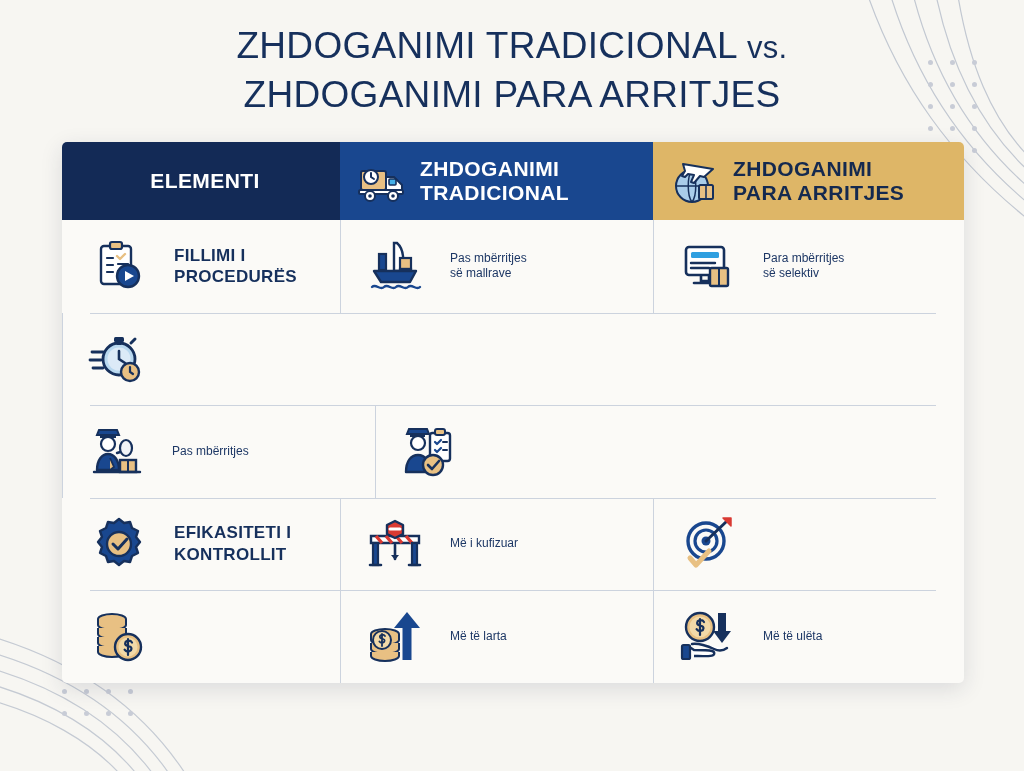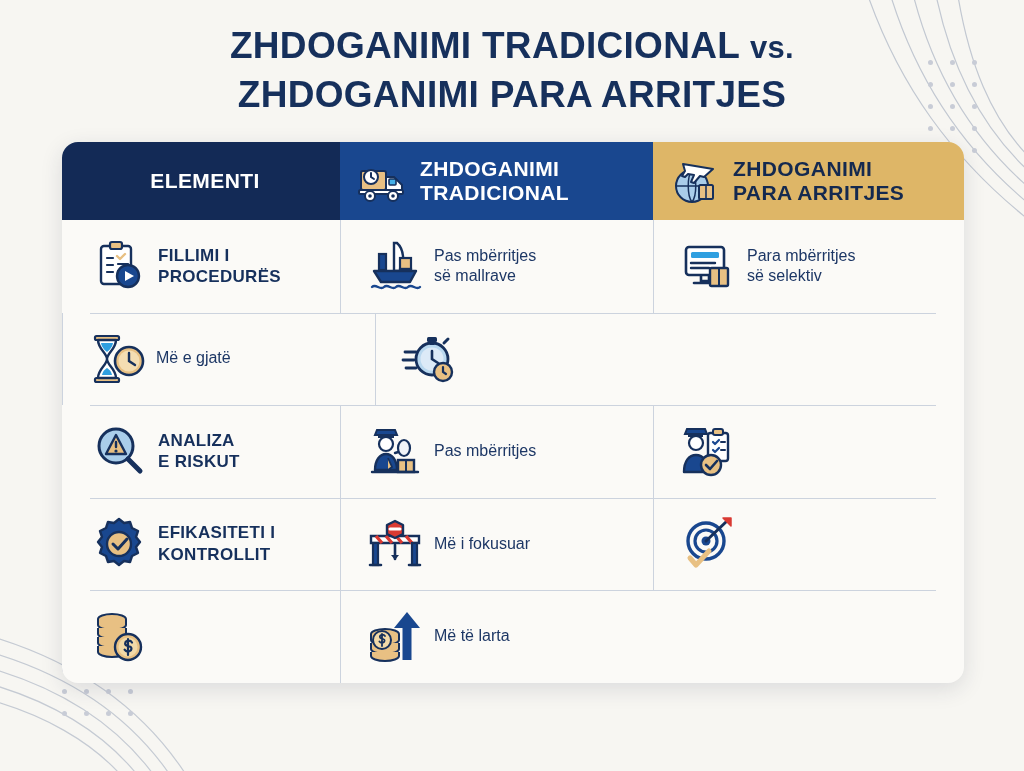--- a/index.html
+++ b/index.html
@@ -46,37 +46,37 @@
 
   
   .title-wrap {
     position: absolute;
     top: 22px; left: 0; right: 0;
     text-align: center;
     z-index: 2;
   }
   .title-line {
     font-size: 37px;
-    font-weight: 700;
+    font-weight: 400;
     letter-spacing: 0.3px;
     color: #16305c;
     line-height: 1.32;
     white-space: pre;
   }
   .title-line .vs {
     font-size: 31px;
     text-transform: lowercase;
   }
 
   
   .card {
     position: absolute;
     left: 62px; top: 142px;
     width: 902px; height: 541px;
-    border-radius: 16px;
+    border-radius: 5px;
     background: #fbfaf7;
     box-shadow: 0 6px 22px rgba(30, 40, 70, 0.13);
     overflow: hidden;
     z-index: 1;
     display: flex;
     flex-direction: column;
   }
 
   
   .thead { display: flex; height: 78px; flex: 0 0 78px; }
@@ -122,21 +122,21 @@
   .trow + .trow::before {
     content: "";
     position: absolute;
     left: 28px; right: 28px; top: 0;
     height: 1px;
     background: #ccd3de;
   }
   .td {
     display: flex;
     align-items: center;
-    gap: 10px;
+    gap: 26px;
     padding: 0 6px;
     position: relative;
   }
   .td-elementi { width: 278px; padding-left: 28px; }
   .td-tradicional { width: 313px; padding-left: 26px; }
   .td-para { flex: 1; padding-left: 26px; }
 
   .td-tradicional::before,
   .td-para::before {
     content: "";
@@ -151,21 +151,21 @@
 
   .label-text {
     font-size: 17px;
     font-weight: 700;
     line-height: 1.28;
     letter-spacing: 0.3px;
     color: #16305c;
     white-space: pre-line;
   }
   .value-text {
-    font-size: 16px;
+    font-size: 12px;
     font-weight: 400;
     line-height: 1.3;
     color: #1d3765;
     white-space: pre-line;
   }
 </style>
 </head>
 <body>
 
 <div class="bg-deco">
@@ -310,66 +310,38 @@
             <rect x="31" y="31" width="18" height="18" rx="1.5" fill="#e8c083" stroke="#16305c" stroke-width="2.4"></rect>
             <path d="M40 31v18" stroke="#16305c" stroke-width="2"></path>
           </svg>
         </span>
         <span class="value-text">Para mbërritjes
 së selektiv</span>
       </div>
     </div>
 
     <div class="trow">
-      <div class="td td-tradicional">
-        <span class="cell-icon">
-          <svg viewBox="0 0 58 58" xmlns="http://www.w3.org/2000/svg">
-            <rect x="7" y="6" width="24" height="4" rx="1.5" fill="#e8c083" stroke="#16305c" stroke-width="2.2"></rect>
-            <rect x="7" y="48" width="24" height="4" rx="1.5" fill="#e8c083" stroke="#16305c" stroke-width="2.2"></rect>
-            <path d="M10 10h18c0 9-9 13-9 19 0 6 9 10 9 19H10c0-9 9-13 9-19 0-6-9-10-9-19z" fill="#fff" stroke="#16305c" stroke-width="2.4" stroke-linejoin="round"></path>
-            <path d="M13 13h12c-.5 5-6 9-6 9s-5.5-4-6-9z" fill="#2f9fe0"></path>
-            <path d="M14 45h10c-1-5-5-7-5-7s-4 2-5 7z" fill="#2f9fe0"></path>
-            <circle cx="41" cy="31" r="14" fill="#e8c083" stroke="#16305c" stroke-width="2.6"></circle>
-            <circle cx="41" cy="31" r="10.5" fill="#f4ddb2"></circle>
-            <path d="M41 23v8l6 4" stroke="#16305c" stroke-width="2.4" fill="none" stroke-linecap="round"></path>
-          </svg>
-        </span>
-        <span class="value-text">Më e gjatë</span>
-      </div>
       <div class="td td-para">
         <span class="cell-icon">
           <svg viewBox="0 0 58 58" xmlns="http://www.w3.org/2000/svg">
             <circle cx="31" cy="29" r="16" fill="#b9d8ef" stroke="#16305c" stroke-width="2.8"></circle>
             <circle cx="31" cy="29" r="11.5" fill="#dceaf7"></circle>
             <rect x="26" y="7" width="10" height="5" rx="1.5" fill="#16305c"></rect>
             <rect x="28.5" y="11" width="5" height="4" fill="#16305c"></rect>
             <path d="M43 13l4-4" stroke="#16305c" stroke-width="3" stroke-linecap="round"></path>
             <path d="M31 21v8l6 4" stroke="#16305c" stroke-width="2.6" fill="none" stroke-linecap="round"></path>
             <path d="M4 22h11M2 30h11M5 38h10" stroke="#16305c" stroke-width="2.8" stroke-linecap="round"></path>
             <circle cx="42" cy="42" r="9" fill="#e8c083" stroke="#16305c" stroke-width="2.4"></circle>
             <path d="M42 37v5l3 2" stroke="#16305c" stroke-width="2.2" fill="none" stroke-linecap="round"></path>
           </svg>
         </span>
       </div>
     </div>
 
     <div class="trow">
-      <div class="td td-elementi">
-        <span class="cell-icon">
-          <svg viewBox="0 0 58 58" xmlns="http://www.w3.org/2000/svg">
-            <circle cx="26" cy="24" r="17" fill="#a9cdea" stroke="#16305c" stroke-width="3"></circle>
-            <path d="M26 13l10 19H16z" fill="#e8c083" stroke="#16305c" stroke-width="2.4" stroke-linejoin="round"></path>
-            <path d="M26 20v5" stroke="#16305c" stroke-width="2.4" stroke-linecap="round"></path>
-            <circle cx="26" cy="29" r="1.6" fill="#16305c"></circle>
-            <path d="M38 37l12 12" stroke="#16305c" stroke-width="5" stroke-linecap="round"></path>
-          </svg>
-        </span>
-        <span class="label-text">ANALIZA
-E RISKUT</span>
-      </div>
       <div class="td td-tradicional">
         <span class="cell-icon">
           <svg viewBox="0 0 58 58" xmlns="http://www.w3.org/2000/svg">
             <path d="M11 8h18l2 5H9z" fill="#19478f" stroke="#16305c" stroke-width="2"></path>
             <path d="M12 13h16v3H12z" fill="#16305c"></path>
             <circle cx="20" cy="22" r="7" fill="#fff" stroke="#16305c" stroke-width="2.2"></circle>
             <path d="M9 48c0-10 5-16 11-16s11 6 11 16z" fill="#19478f" stroke="#16305c" stroke-width="2.4" stroke-linejoin="round"></path>
             <path d="M22 36l4 9-4 3" fill="#e8c083" stroke="#16305c" stroke-width="1.8"></path>
             <path d="M29 31l10-3" stroke="#16305c" stroke-width="2.4" stroke-linecap="round"></path>
             <ellipse cx="38" cy="26" rx="6" ry="8" fill="#f0f3f7" stroke="#16305c" stroke-width="2.2"></ellipse>
@@ -417,21 +389,21 @@
             <path d="M10 21l6 7M20 21l6 7M30 21l6 7M40 21l6 7" stroke="#d93a33" stroke-width="3.4"></path>
             <rect x="7" y="28" width="5" height="22" fill="#19478f" stroke="#16305c" stroke-width="2.2"></rect>
             <rect x="46" y="28" width="5" height="22" fill="#19478f" stroke="#16305c" stroke-width="2.2"></rect>
             <path d="M4 50h11M43 50h11" stroke="#16305c" stroke-width="2.6" stroke-linecap="round"></path>
             <path d="M29 6l8 4v9l-8 4-8-4v-9z" fill="#d93a33" stroke="#16305c" stroke-width="2.4" stroke-linejoin="round"></path>
             <path d="M24 14h10" stroke="#fff" stroke-width="3" stroke-linecap="round"></path>
             <path d="M29 30v14" stroke="#16305c" stroke-width="2.6" stroke-linecap="round"></path>
             <path d="M25 40l4 5 4-5z" fill="#16305c"></path>
           </svg>
         </span>
-        <span class="value-text">Më i fokusuar</span>
+        <span class="value-text">Më i kufizuar</span>
       </div>
       <div class="td td-para">
         <span class="cell-icon">
           <svg viewBox="0 0 58 58" xmlns="http://www.w3.org/2000/svg">
             <circle cx="27" cy="26" r="18" fill="none" stroke="#19478f" stroke-width="3.4"></circle>
             <circle cx="27" cy="26" r="11" fill="none" stroke="#19478f" stroke-width="3.2"></circle>
             <circle cx="27" cy="26" r="4.5" fill="#19478f"></circle>
             <path d="M27 26L48 6" stroke="#16305c" stroke-width="3" stroke-linecap="round"></path>
             <path d="M44 3l8 0 0 8z" fill="#d93a33" stroke="#d93a33" stroke-width="1.5" stroke-linejoin="round"></path>
             <path d="M11 43l6 7 13-14" stroke="#e8c083" stroke-width="5" fill="none" stroke-linecap="round" stroke-linejoin="round"></path>
@@ -467,16 +439,31 @@
               <path d="M5 44v4c0 2.8 6.3 5 14 5s14-2.2 14-5v-4"></path>
             </g>
             <circle cx="16" cy="32" r="9" fill="#f2d9a8" stroke="#16305c" stroke-width="2"></circle>
             <path d="M16 26v12M19 28c-.8-1.2-2.3-1.6-3.6-1.2-2 .6-2.1 3-.2 3.6l2 .6c2 .6 1.8 3-.2 3.6-1.3.4-2.8 0-3.6-1.2" stroke="#16305c" stroke-width="1.8" fill="none" stroke-linecap="round"></path>
             <path d="M41 52V17" stroke="#19478f" stroke-width="9" stroke-linecap="butt"></path>
             <path d="M41 4l13 16H28z" fill="#19478f"></path>
           </svg>
         </span>
         <span class="value-text">Më të larta</span>
       </div>
+      <div class="td td-para">
+        <span class="cell-icon">
+          <svg viewBox="0 0 58 58" xmlns="http://www.w3.org/2000/svg">
+            <circle cx="21" cy="19" r="14" fill="#e8c083" stroke="#16305c" stroke-width="2.4"></circle>
+            <circle cx="21" cy="19" r="10.5" fill="#f2d9a8"></circle>
+            <path d="M21 11v16M25 14c-1-1.6-3-2.2-4.8-1.6-2.6.8-2.8 4-.2 4.8l2.6.8c2.6.8 2.4 4-.2 4.8-1.8.6-3.8 0-4.8-1.6" stroke="#16305c" stroke-width="2.2" fill="none" stroke-linecap="round"></path>
+            <path d="M43 5v20" stroke="#16305c" stroke-width="8" stroke-linecap="butt"></path>
+            <path d="M43 35l-9-12h18z" fill="#16305c"></path>
+            <path d="M5 40h7l3 2c7 0 14 0 18 1 3 .6 3 4 0 4.6-5 1-14 .4-18 .4" fill="#fff" stroke="#16305c" stroke-width="2.4" stroke-linejoin="round"></path>
+            <path d="M13 36c6-1 16 2 22 5 4 2 9 2 13-1" fill="#fff" stroke="#16305c" stroke-width="2.4" stroke-linecap="round"></path>
+            <rect x="3" y="37" width="8" height="14" rx="1.5" fill="#19478f" stroke="#16305c" stroke-width="2.2"></rect>
+          </svg>
+        </span>
+        <span class="value-text">Më të ulëta</span>
+      </div>
     </div>
 
   </div>
 </div>
 
 </body></html>

